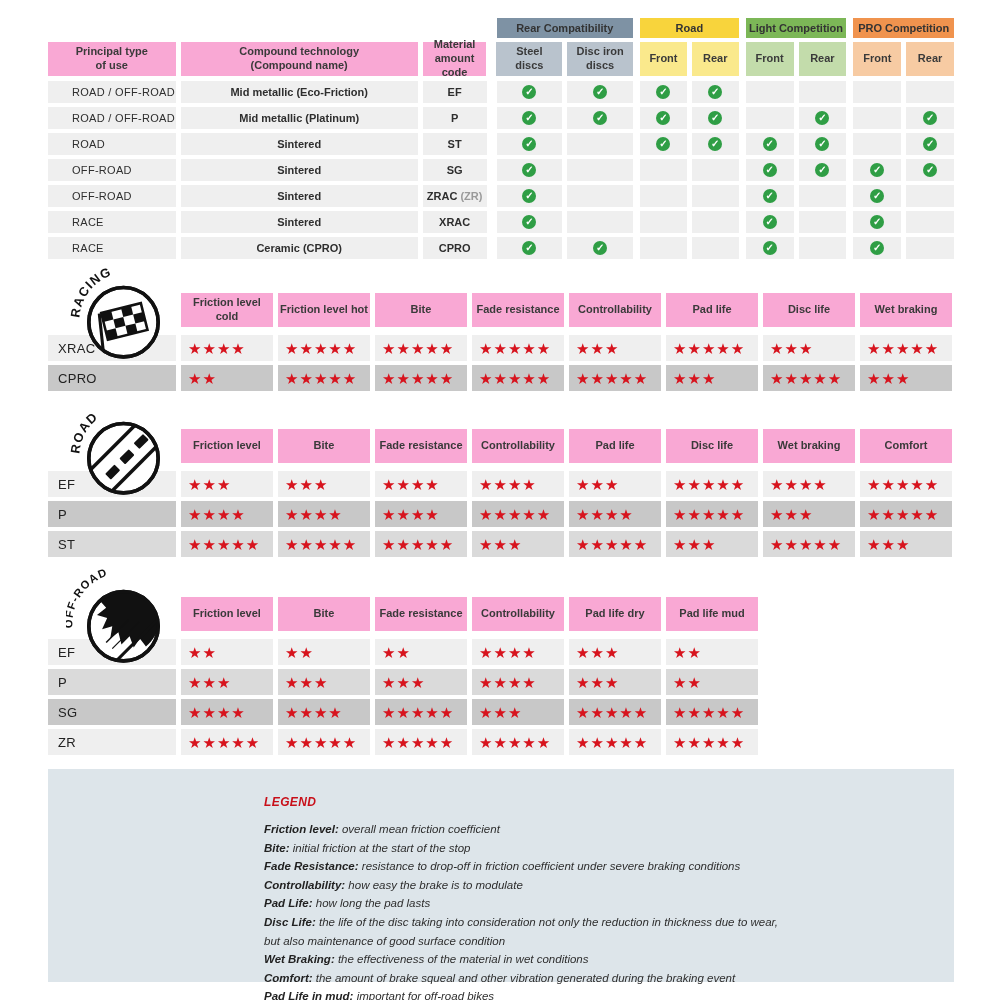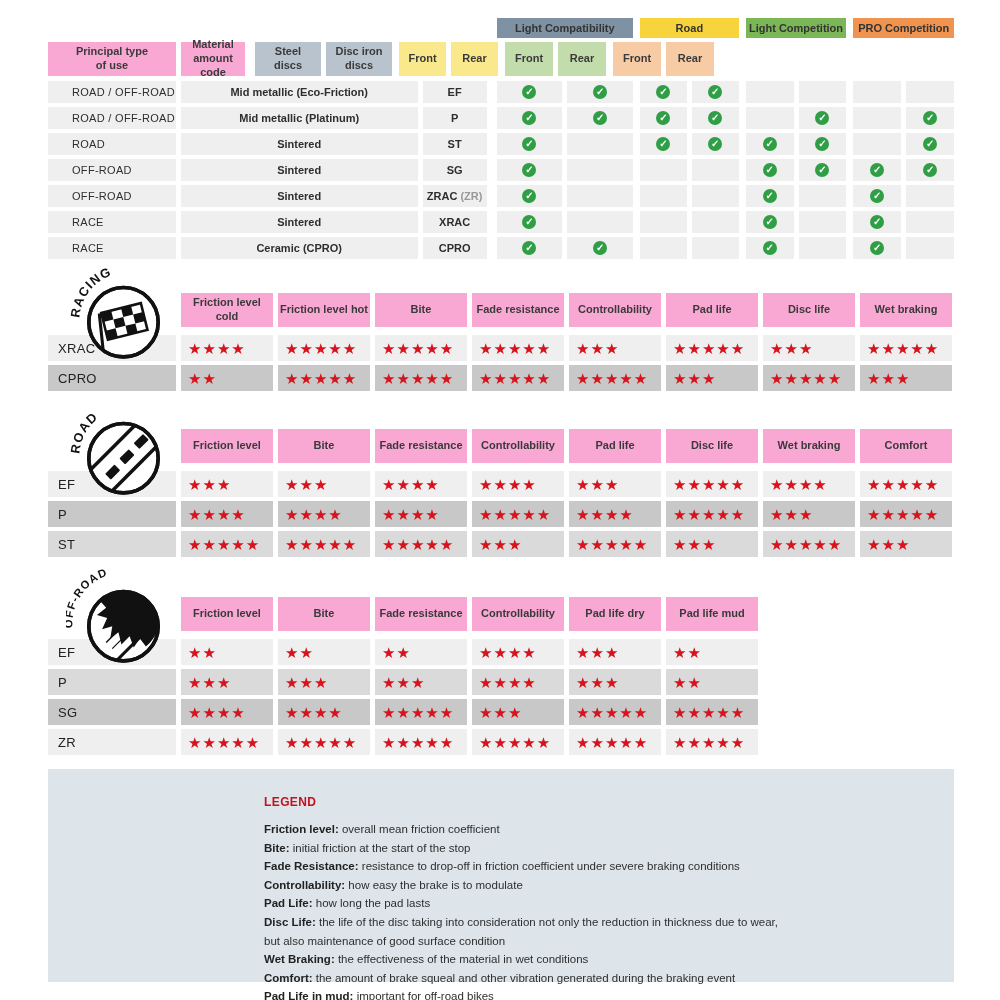--- a/index.html
+++ b/index.html
@@ -34,41 +34,43 @@
   .rate-row{height:26px;margin-bottom:4px;}
   .rate-label{width:128px;justify-content:flex-start;padding-left:10px;
               font-size:13px;letter-spacing:.3px;color:#222;}
   .rate-cell{width:92px;margin-left:5px;justify-content:flex-start;padding-left:7px;}
   .stars{font-size:15px;letter-spacing:1px;line-height:1;}
   .light{background:#efefef;}
   .medium{background:#dadada;}
   .dark{background:#c8c8c8;}
   
   .legend{margin-top:14px;width:906px;height:213px;box-sizing:border-box;
-          padding:26px 12px 0 216px;}
+          padding:26px 12px 0 216px;font-style:italic;}
   .legend-title{font-size:12px;font-weight:bold;letter-spacing:.4px;margin-bottom:11px;}
   .legend-line{font-size:11.5px;line-height:18.6px;color:#2e2e2e;}
   .legend-line b{color:#222;}
 </style>
 </head>
 <body>
 
 <div class="page">
   <div class="content">
     <div id="compat">
         <div class="row groups-row">
           <div style="width: 440px;"></div>
-          <div class="cell group-hdr" style="width: 137px; margin-left: 10px; background: rgb(126, 146, 164);">Light Compatibility</div>
+          <div class="cell group-hdr" style="width: 137px; margin-left: 10px; background: rgb(126, 146, 164);">Rear Compatibility</div>
           <div class="cell group-hdr" style="width: 99px; margin-left: 7px; background: rgb(248, 212, 60);">Road</div>
           <div class="cell group-hdr" style="width: 101px; margin-left: 7px; background: rgb(124, 183, 87);">Light Competition</div>
           <div class="cell group-hdr" style="width: 101px; margin-left: 7px; background: rgb(240, 147, 78);">PRO Competition</div>
         </div>
         <div class="row head-row">
           <div class="cell hdr" style="width: 128px;">Principal type
 of use</div>
+          <div class="cell hdr" style="width: 238px; margin-left: 5px;">Compound technology
+(Compound name)</div>
           <div class="cell hdr" style="width: 64px; margin-left: 5px;">Material
 amount code</div>
           <div class="cell hdr" style="width: 66px; margin-left: 10px; background: rgb(185, 195, 205);">Steel
 discs</div>
           <div class="cell hdr" style="width: 66px; margin-left: 5px; background: rgb(185, 195, 205);">Disc iron
 discs</div>
           <div class="cell hdr" style="width: 47px; margin-left: 7px; background: rgb(250, 233, 140);">Front</div>
           <div class="cell hdr" style="width: 47px; margin-left: 5px; background: rgb(250, 233, 140);">Rear</div>
           <div class="cell hdr" style="width: 48px; margin-left: 7px; background: rgb(195, 220, 171);">Front</div>
           <div class="cell hdr" style="width: 48px; margin-left: 5px; background: rgb(195, 220, 171);">Rear</div>

